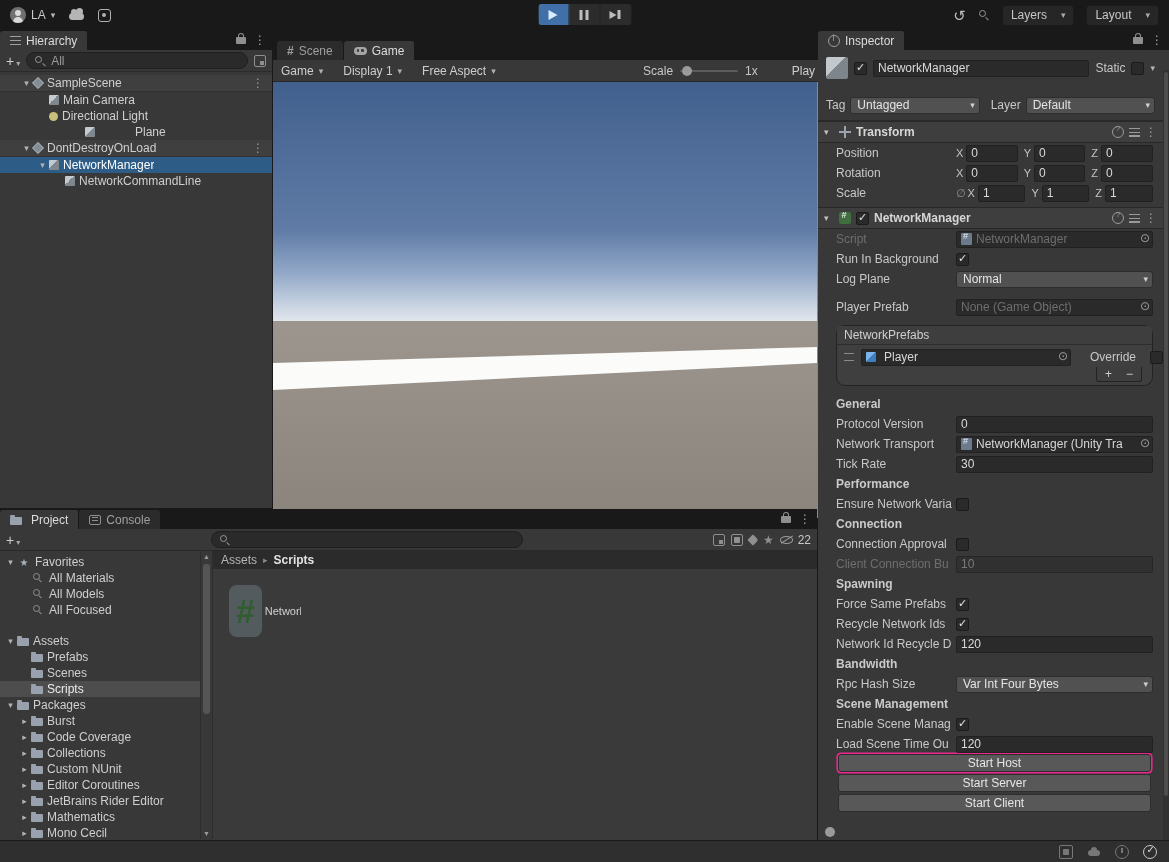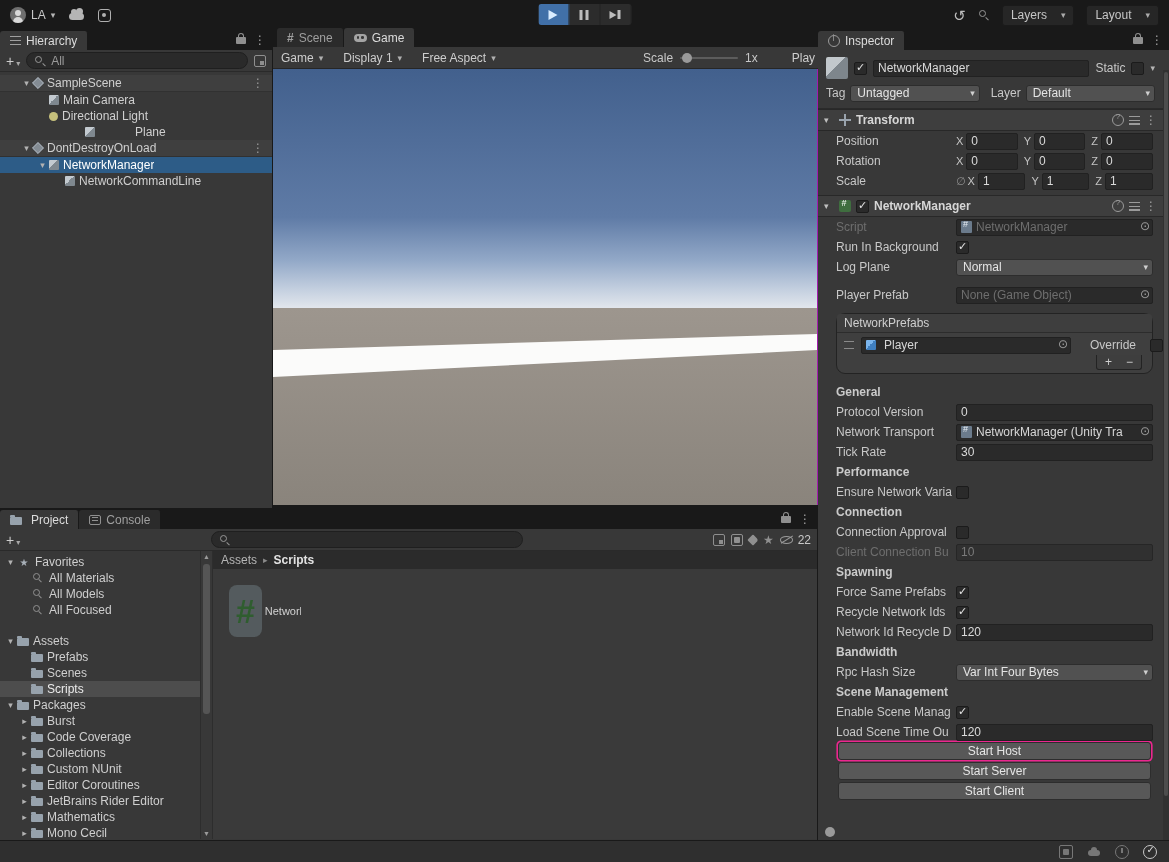--- a/index.html
+++ b/index.html
@@ -49,21 +49,21 @@
   .stepw{display:flex;align-items:center;gap:1px}
   .stepw .tri{border-left-width:7px;border-top-width:4.5px;border-bottom-width:4.5px}
   .stepw .bar{width:2.5px;height:9px;background:#bdbdbd}
   .hist{color:#bdbdbd;font-size:15px;line-height:1}
   .hist::before{content:"↺"}
   .tb-dd{display:flex;align-items:center;background:#262626;border:1px solid #1a1a1a;border-radius:3px;height:19px;padding:0 8px;gap:14px;color:#c6c6c6}
   .tb-dd::after{content:"▾";font-size:9px;color:#aaa}
   #toolbar .right{margin-left:auto;display:flex;align-items:center;gap:12px}
   
   #hierarchy{position:absolute;left:0;top:30px;width:272px;height:478px;background:#383838}
-  #viewport{position:absolute;left:273px;top:27px;width:609px;height:478px;background:#a21caf}
+  #viewport{position:absolute;left:273px;top:40px;width:609px;height:478px;background:#22c55e}
   #inspector{position:absolute;left:818px;top:30px;width:351px;height:810px;background:#383838}
   #project{position:absolute;left:0;top:509px;width:817px;height:331px;background:#383838}
   #statusbar{position:absolute;left:0;top:841px;width:1169px;height:21px;background:#2f2f2f;display:flex;align-items:center;justify-content:flex-end;gap:14px;padding-right:12px;box-sizing:border-box}
   
   .toolrow{height:21px;background:#383838;border-bottom:1px solid #2a2a2a;display:flex;align-items:center;padding:0 6px;gap:6px}
   .plus{display:flex;align-items:baseline;color:#cdcdcd;flex:none}
   .plus::before{content:"+";font-size:14px;line-height:1}
   .plus::after{content:"▾";font-size:8px;margin-left:2px;color:#a8a8a8}
   .searchbox{display:flex;align-items:center;background:#2a2a2a;border:1px solid #1f1f1f;border-radius:9px;height:15px;padding:0 7px;gap:5px;color:#9a9a9a}
   .pickbox{width:12px;height:12px;border:1.3px solid #8f8f8f;border-radius:2px;position:relative;box-sizing:border-box;flex:none}
@@ -129,21 +129,21 @@
   
   .insp-icon{width:12px;height:12px;border:1.2px solid #9a9a9a;border-radius:50%;position:relative;box-sizing:border-box}
   .insp-icon::before{content:"i";position:absolute;left:3.6px;top:-3px;font-size:9px;color:#9a9a9a}
   #insp-body{position:relative;height:790px;overflow:hidden;padding-right:6px}
   #insp-sb{position:absolute;right:0;top:20px;bottom:0;width:6px;background:#313131}
   #insp-sb .sthumb{position:absolute;left:1px;top:2px;width:4px;height:94%;background:#4d4d4d;border-radius:2px}
   .go-block{padding:6px 8px}
   .go-row1{display:flex;align-items:center;gap:6px;height:24px}
   .go-cube{width:22px;height:22px;border-radius:2px;background:linear-gradient(135deg,#c2c8cc 0 45%,#7e868c 45% 100%);flex:none}
   .name-field{flex:1}
-  .go-row2{display:flex;align-items:center;gap:5px;height:18px;margin-top:4px}
+  .go-row2{display:flex;align-items:center;gap:5px;height:18px;margin-top:16px}
   .go-row2 .dd{flex:1}
   .divider{height:1px;background:#2a2a2a}
   .comp-head{height:20px;background:#3e3e3e;border-top:1px solid #282828;border-bottom:1px solid #282828;display:flex;align-items:center;gap:5px;padding:0 6px}
   .fold{font-size:9px;color:#c0c0c0;width:10px}
   .fold::before{content:"▾"}
   .comp-title{font-weight:bold;color:#d6d6d6}
   .help-icon{width:12px;height:12px;border:1.2px solid #9a9a9a;border-radius:50%;position:relative;box-sizing:border-box}
   .help-icon::before{content:"?";position:absolute;left:2.8px;top:-3px;font-size:8px;color:#9a9a9a}
   .presets-icon{width:11px;height:9px;background:repeating-linear-gradient(to bottom,#9a9a9a 0 1.4px,transparent 1.4px 3.6px)}
   .i-transform{position:relative;width:12px;height:12px}

